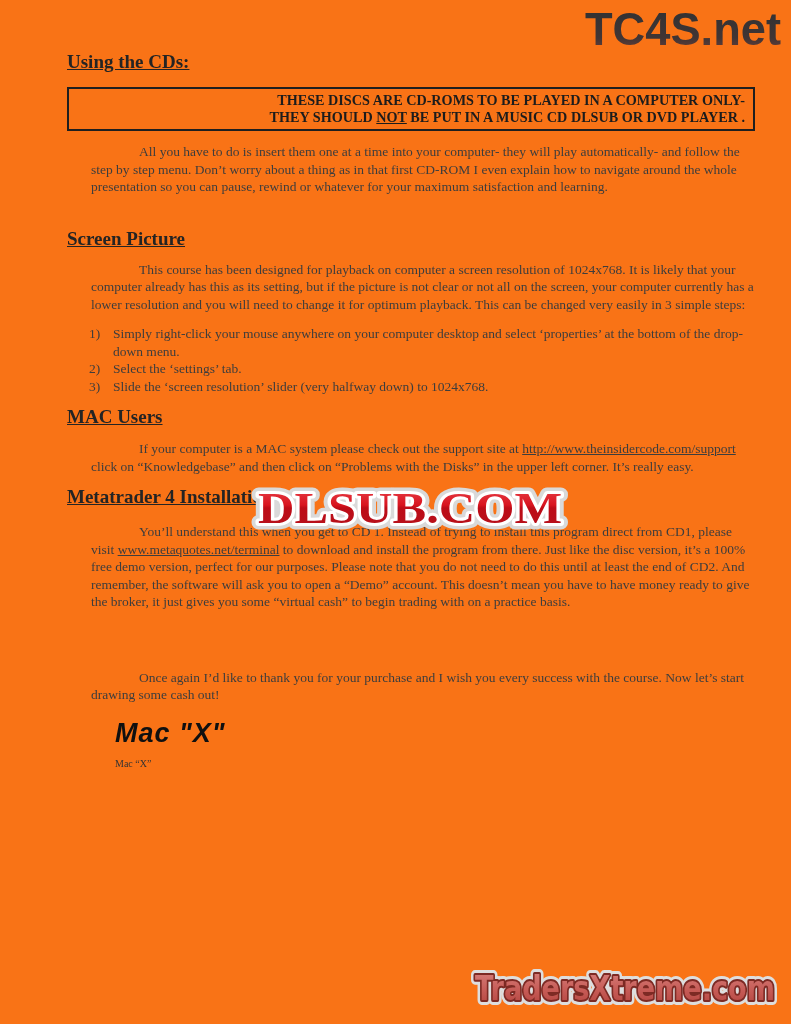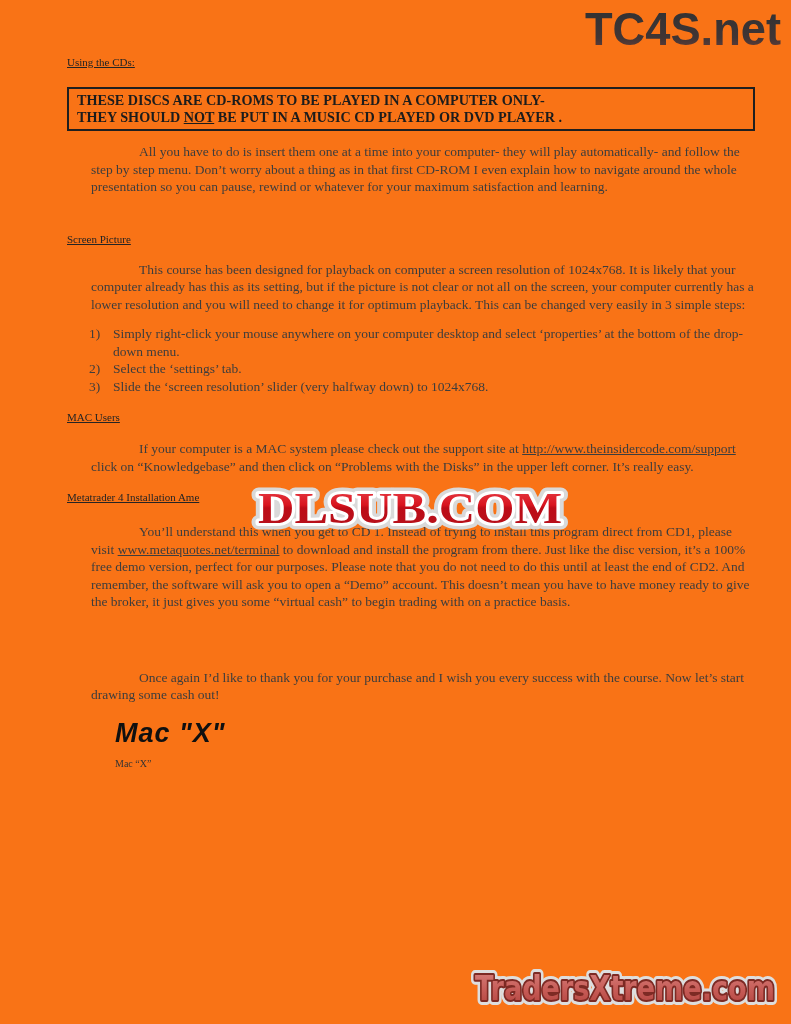--- a/index.html
+++ b/index.html
@@ -7,26 +7,26 @@
   .page {
     position:relative; width:791px; height:1024px; margin:0 auto;
     background:#f97316; overflow:hidden;
     font-family:"Liberation Serif", serif; color:#3d3d3d;
   }
   .content {
     position:absolute; left:67px; top:53px; width:688px;
     font-size:13.5px; line-height:17.5px;
   }
   .doc-heading {
-    font-weight:normal; text-decoration:underline; font-size:11px;
+    font-weight:bold; text-decoration:underline; font-size:19px;
     color:#242424; line-height:18px;
   }
   .warning-box {
     margin-top:16px; width:688px; border:2px solid #1f1f1f;
-    padding:3px 8px; text-align:left; font-weight:bold;
+    padding:3px 8px; text-align:right; font-weight:bold;
     font-size:14.2px; line-height:17px; color:#1c1c1c;
   }
   .warning-box .u { text-decoration:underline; }
   p.body-para { margin-top:13px; text-indent:48px;margin-left:24px; }
   .mt-intro   { margin-top:12px !important; }
   .mt-screen-h{ margin-top:34px; }
   .mt-mac-h   { margin-top:13px; }
   .mt-mac-p   { margin-top:14px !important; }
   .mt-meta-h  { margin-top:13px; }
   .mt-meta-p  { margin-top:17px !important; }
@@ -62,21 +62,21 @@
     </defs>
     <text x="202" y="43" text-anchor="end" textLength="196" lengthAdjust="spacingAndGlyphs" font-family="Liberation Sans, sans-serif" font-weight="bold" font-size="47" fill="url(#g-tc4s)">TC4S.net</text>
   </svg>
 
   <div class="content">
 
     <div class="doc-heading">Using the CDs:</div>
 
     <div class="warning-box">
       <div>THESE DISCS ARE CD-ROMS TO BE PLAYED IN A COMPUTER ONLY-</div>
-      <div><span>THEY SHOULD </span><span class="u">NOT</span><span> BE PUT IN A MUSIC CD PLAYED OR DVD PLAYER .</span></div>
+      <div><span>THEY SHOULD </span><span class="u">NOT</span><span> BE PUT IN A MUSIC CD DLSUB OR DVD PLAYER .</span></div>
     </div>
 
     <p class="body-para mt-intro">All you have to do is insert them one at a time into your computer- they will play automatically- and follow the step by step menu. Don’t worry about a thing as in that first CD-ROM I even explain how to navigate around the whole presentation so you can pause, rewind or whatever for your maximum satisfaction and learning.</p>
 
     <div class="doc-heading mt-screen-h">Screen Picture</div>
 
     <p class="body-para">This course has been designed for playback on computer a screen resolution of 1024x768. It is likely that your computer already has this as its setting, but if the picture is not clear or not all on the screen, your computer currently has a lower resolution and you will need to change it for optimum playback. This can be changed very easily in 3 simple steps:</p>
 
     <ol class="steps">
       <li>

